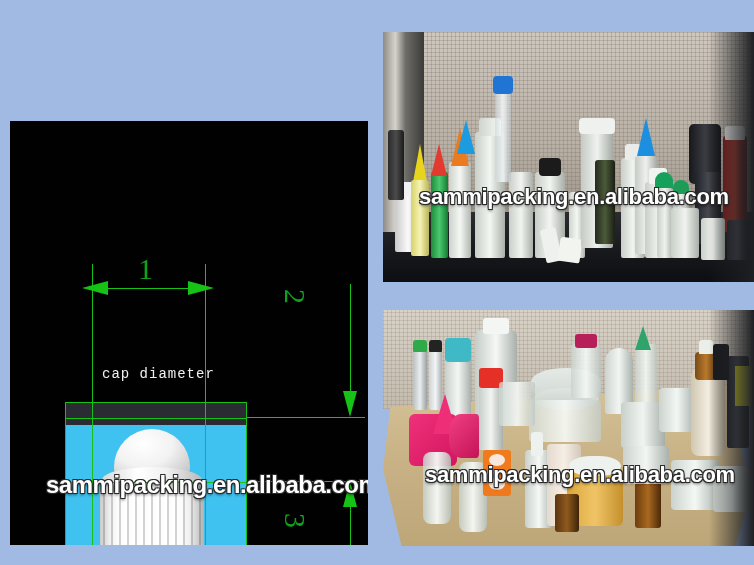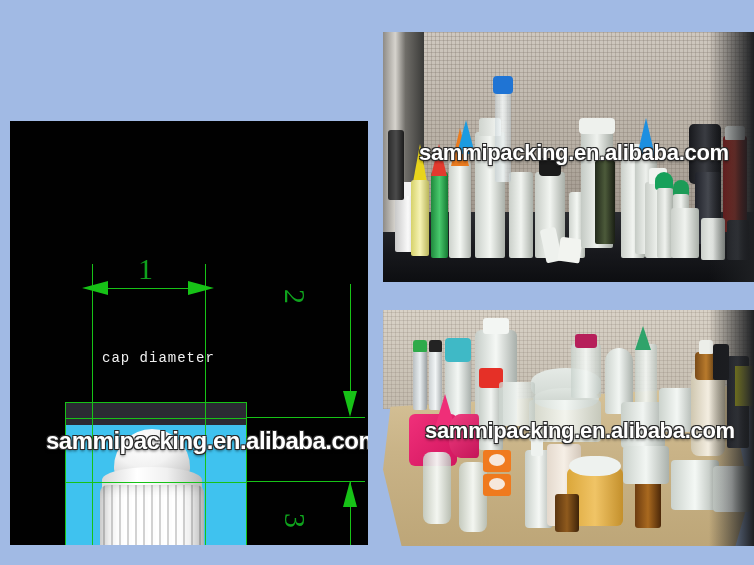--- a/index.html
+++ b/index.html
@@ -59,21 +59,21 @@
 
   
   .ref-a{left:55px;top:296px;width:300px;height:1px;}
   .ref-b{left:55px;top:360px;width:300px;height:1px;}
 
   .label{
     position:absolute;color:#f0f0f0;
     font-family:"Liberation Mono","DejaVu Sans Mono",monospace;
     font-size:14px;letter-spacing:1px;white-space:nowrap;
   }
-  .lbl-dia{left:92px;top:229px;font-family:Liberation Mono, monospace;}
+  .lbl-dia{left:92px;top:245px;font-family:Liberation Mono, monospace;}
 
   
   .cap-photo{
     position:absolute;left:55px;top:281px;width:180px;height:244px;
     border:1px solid #17c217;
     background:
       linear-gradient(to bottom,#2b2b33 0 22px,#3fc2ef 22px 200px,#23242a 200px 100%);
     overflow:hidden;
   }
   .cap-body{
@@ -101,20 +101,21 @@
 
   
   .wm{
     position:absolute;white-space:nowrap;
     color:#ffffff;font-weight:bold;
     font-family:"Liberation Sans",sans-serif;
     text-shadow:
       -1px -1px 0 #2a2a2a, 1px -1px 0 #2a2a2a,
       -1px  1px 0 #2a2a2a, 1px  1px 0 #2a2a2a,
        0 2px 3px rgba(0,0,0,.6);
+    margin-top: 44px;
   }
   .wm-diagram{left:36px;top:306px;font-size:24px;letter-spacing:-.5px;}
   .wm-top{left:36px;top:108px;font-size:22px;letter-spacing:-.3px;}
   .wm-bot{left:42px;top:108px;font-size:22px;letter-spacing:-.3px;}
 
   
   .photo{position:absolute;overflow:hidden;}
   .photo-top{left:383px;top:32px;width:371px;height:250px;}
   .photo-bot{left:383px;top:310px;width:371px;height:236px;}
 

